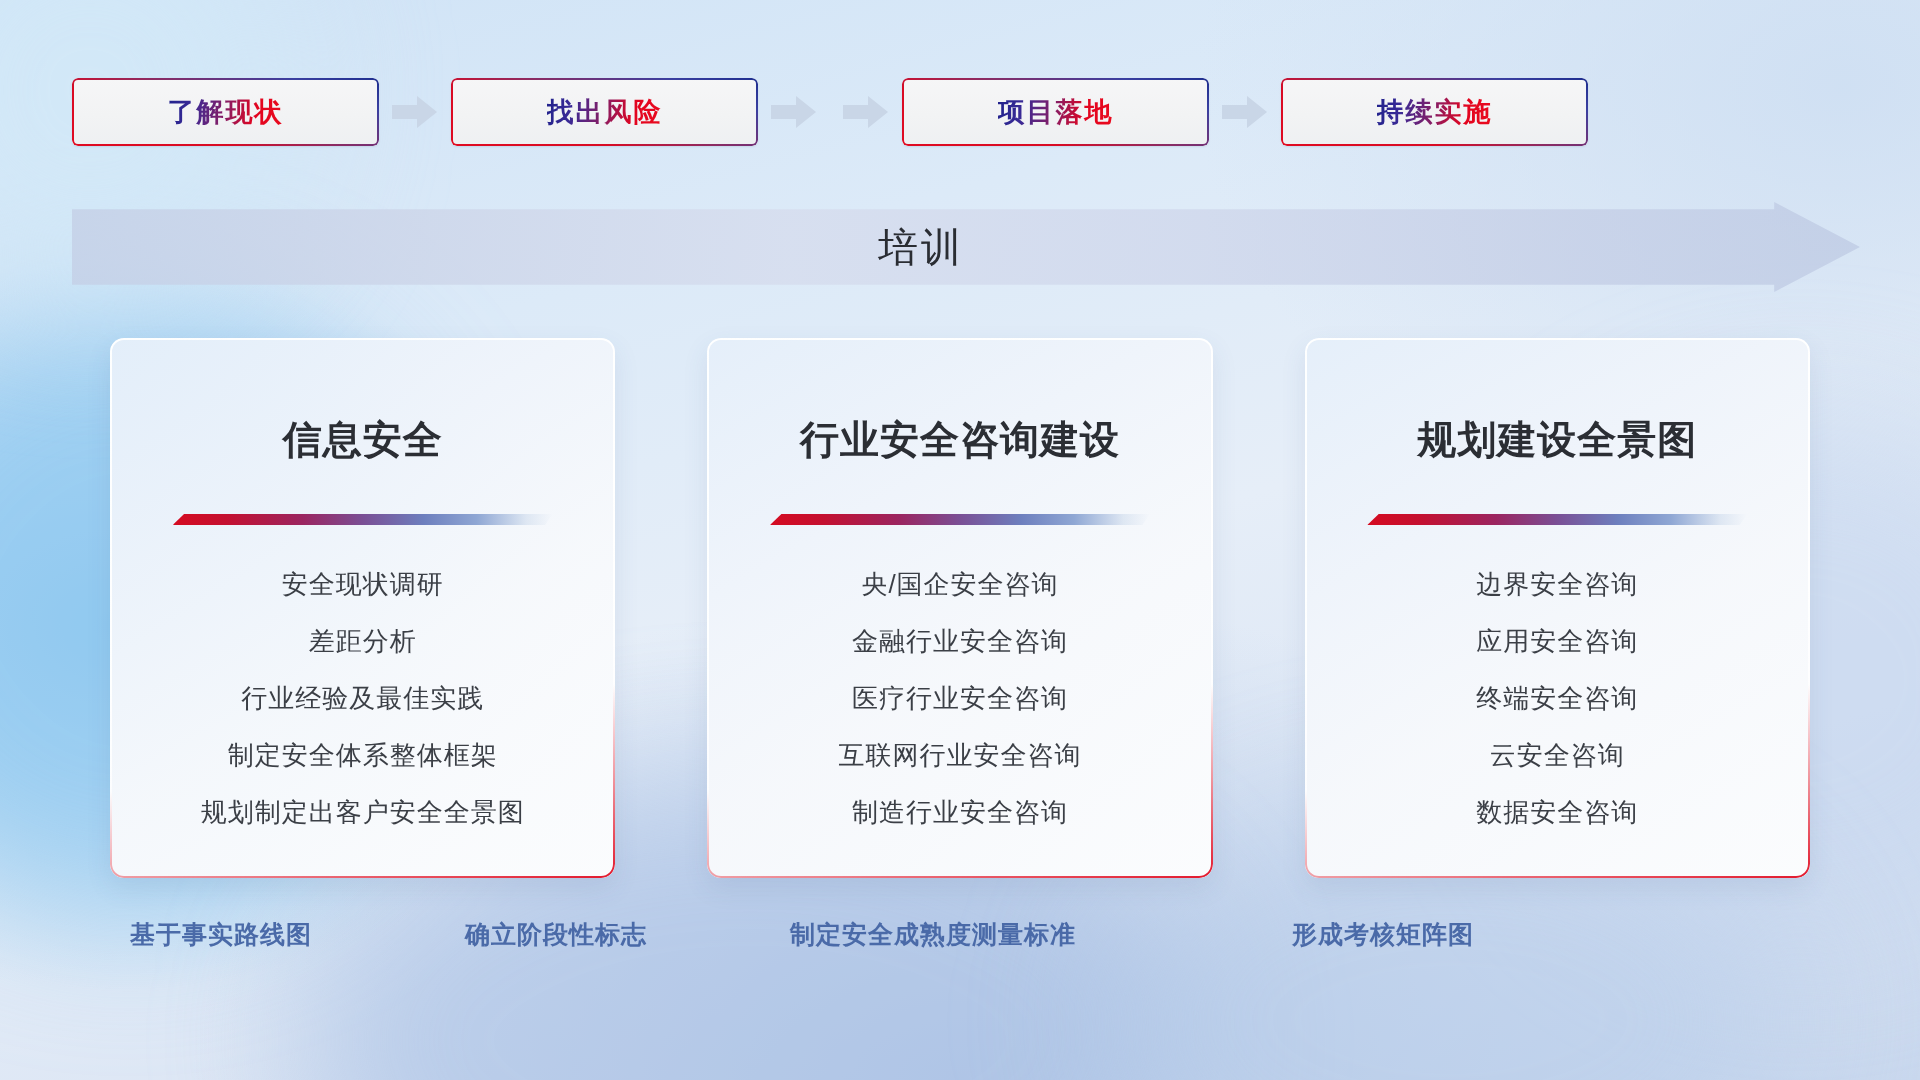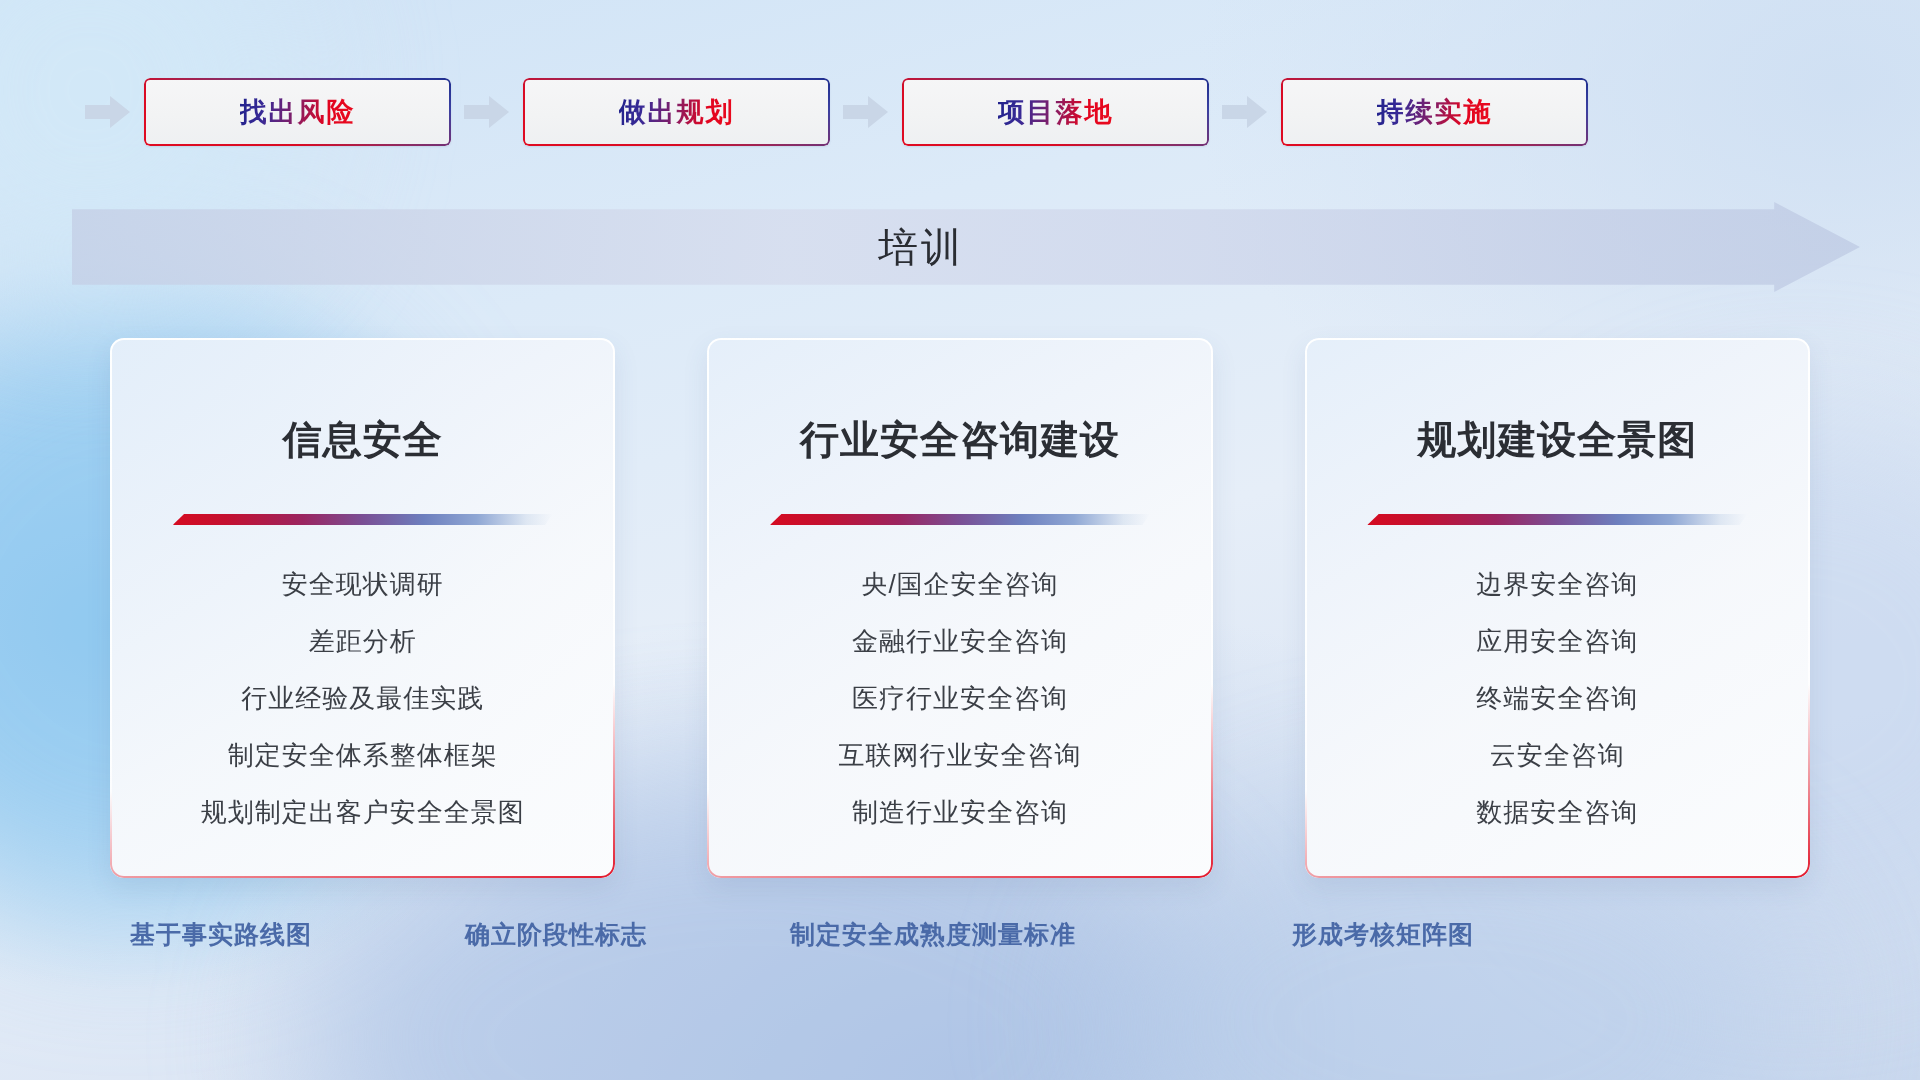--- a/index.html
+++ b/index.html
@@ -242,38 +242,38 @@
 <div id="stage">
 
   <div class="blob blob-a"></div>
   <div class="blob blob-b"></div>
   <div class="blob blob-c"></div>
   <div class="blob blob-d"></div>
   <div class="blob blob-e"></div>
 
   <div id="step-row">
 
+    <div class="step-box">
+      <span class="step-label">了解现状</span>
+    </div>
     <div class="step-arrow">
       <svg width="46" height="34" viewBox="0 0 46 34" aria-hidden="true">
         <path d="M0 10 H25 V1 L45 17 L25 33 V24 H0 Z" fill="#c9d6e7"></path>
       </svg>
     </div>
 
     <div class="step-box">
       <span class="step-label">找出风险</span>
     </div>
     <div class="step-arrow">
       <svg width="46" height="34" viewBox="0 0 46 34" aria-hidden="true">
         <path d="M0 10 H25 V1 L45 17 L25 33 V24 H0 Z" fill="#c9d6e7"></path>
       </svg>
     </div>
 
-    <div class="step-box">
-      <span class="step-label">做出规划</span>
-    </div>
     <div class="step-arrow">
       <svg width="46" height="34" viewBox="0 0 46 34" aria-hidden="true">
         <path d="M0 10 H25 V1 L45 17 L25 33 V24 H0 Z" fill="#c9d6e7"></path>
       </svg>
     </div>
 
     <div class="step-box">
       <span class="step-label">项目落地</span>
     </div>
     <div class="step-arrow">

